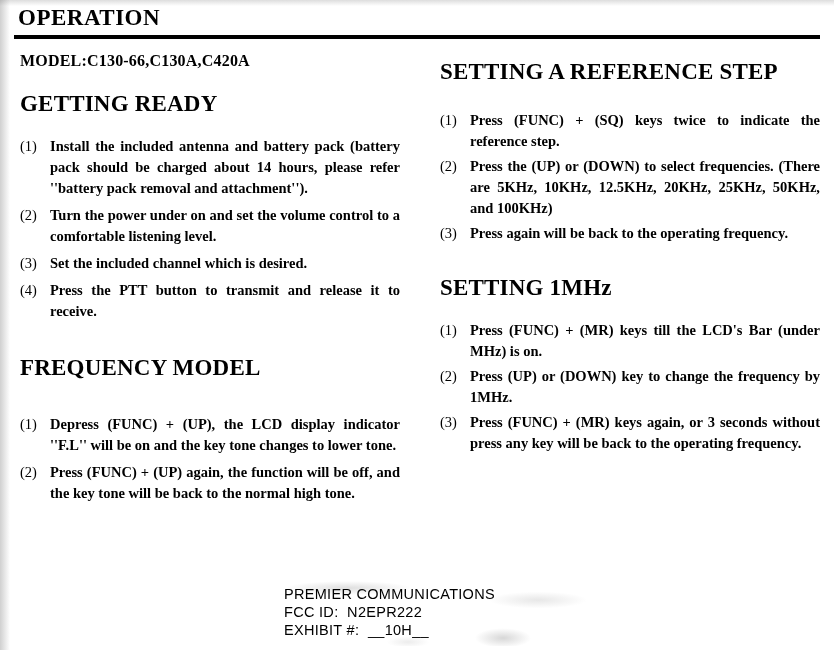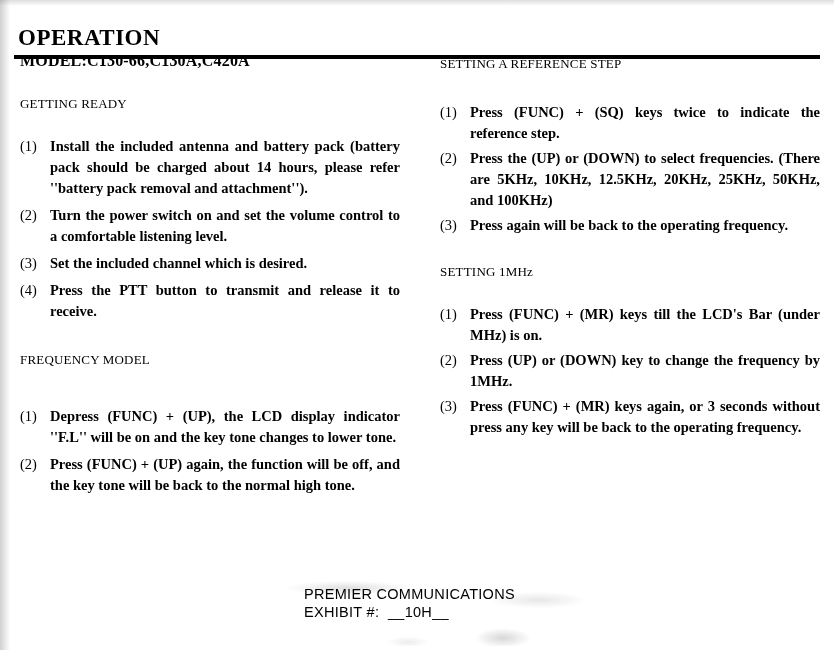--- a/index.html
+++ b/index.html
@@ -22,21 +22,20 @@
     box-sizing: border-box;
     padding: 0;
   }
 
   
   .header {
     position: absolute;
     left: 14px;
     top: 4px;
     width: 806px;
-    margin-top: 20px;
   }
   .header-title {
     font-family: "Liberation Serif", serif;
     font-weight: bold;
     font-size: 23px;
     letter-spacing: 0.5px;
     line-height: 28px;
     padding-left: 4px;
   }
   .header-rule {
@@ -55,23 +54,23 @@
     left: 20px;
     width: 380px;
   }
   .col-right {
     left: 440px;
     width: 380px;
   }
 
   h2.section {
     font-family: "Liberation Serif", serif;
-    font-weight: normal;
-    font-size: 13px;
-    margin: 0 0 6px 0;
+    font-weight: bold;
+    font-size: 23px;
+    margin: 8px 0 6px 0;
     line-height: 24px;
     letter-spacing: 0.2px;
   }
   .model-line {
     font-family: "Liberation Serif", serif;
     font-weight: bold;
     font-size: 16px;
     margin: 0 0 22px 0;
     letter-spacing: 0.2px;
   }
@@ -107,21 +106,21 @@
   }
 
   
   .col-right ol.items li {
     margin-bottom: 4px;
   }
 
   
   .footer-stamp {
     position: absolute;
-    left: 304px;
+    left: 284px;
     top: 585px;
     width: 300px;
     font-family: "Liberation Sans", sans-serif;
     font-size: 14.5px;
     line-height: 18px;
     letter-spacing: 0.3px;
   }
   .footer-stamp div {
     white-space: pre;
   }
@@ -172,21 +171,21 @@
 
     <h2 class="section">GETTING READY</h2>
     <div class="gap-sm"></div>
     <ol class="items">
       <li>
         <span class="marker">(1)</span>
         <span class="body">Install the included antenna and battery pack (battery pack should be charged about 14 hours, please refer ''battery pack removal and attachment'').</span>
       </li>
       <li>
         <span class="marker">(2)</span>
-        <span class="body">Turn the power switch on and set the volume control to a comfortable listening level.</span>
+        <span class="body">Turn the power under on and set the volume control to a comfortable listening level.</span>
       </li>
       <li>
         <span class="marker">(3)</span>
         <span class="body">Set the included channel which is desired.</span>
       </li>
       <li>
         <span class="marker">(4)</span>
         <span class="body">Press the PTT button to transmit and release it to receive.</span>
       </li>
     </ol>
@@ -242,16 +241,17 @@
       <li>
         <span class="marker">(3)</span>
         <span class="body">Press (FUNC) + (MR) keys again, or 3 seconds without press any key will be back to the operating frequency.</span>
       </li>
     </ol>
   </div>
 
   <div class="stamp-smudge"></div>
   <div class="footer-stamp">
     <div>PREMIER COMMUNICATIONS</div>
+    <div>FCC ID:  N2EPR222</div>
     <div>EXHIBIT #:  __10H__</div>
   </div>
 
 </div>
 
 </body></html>

